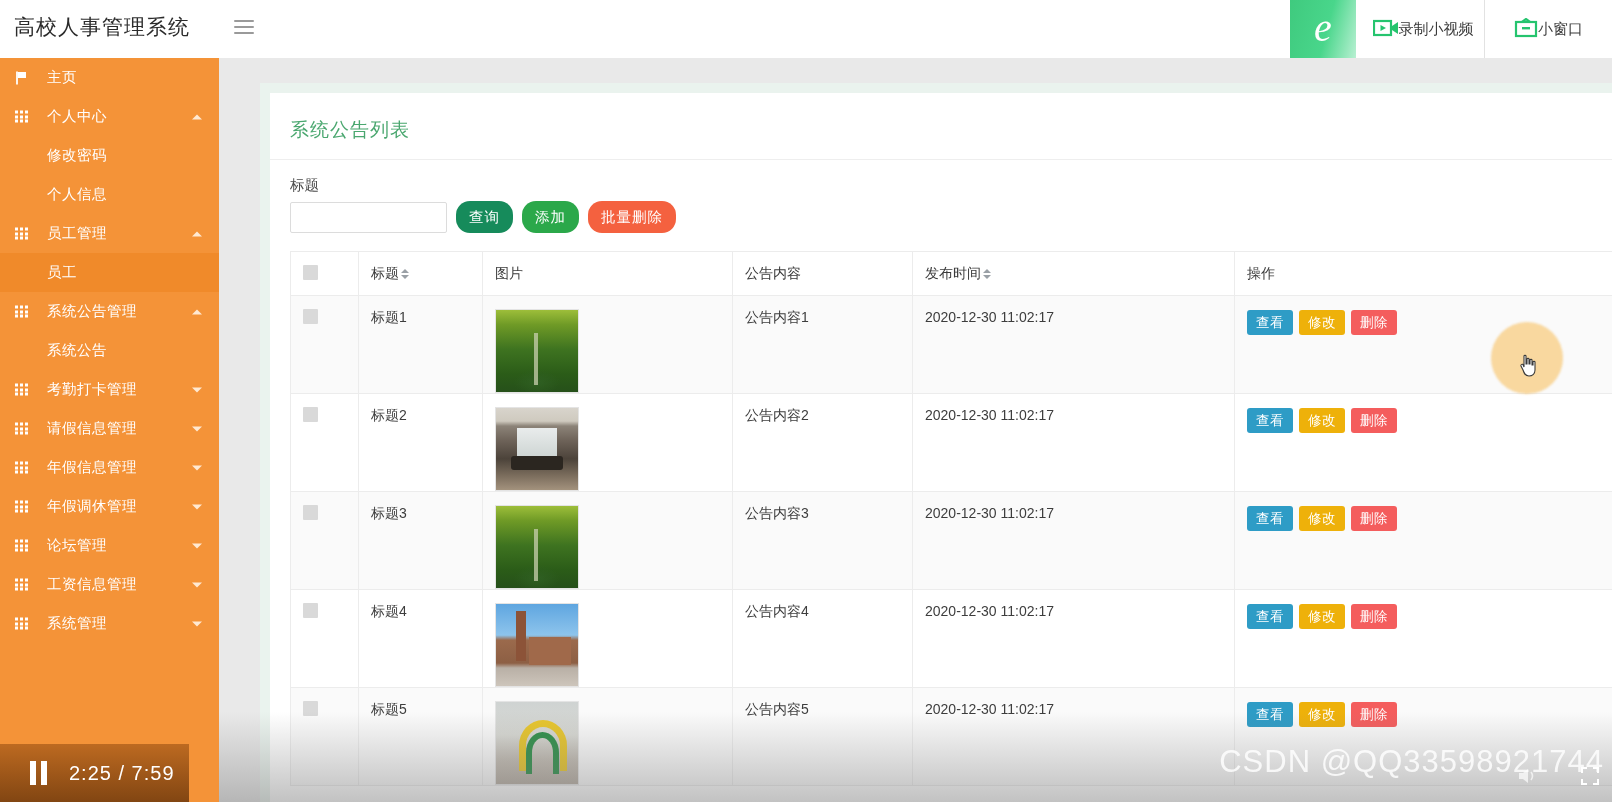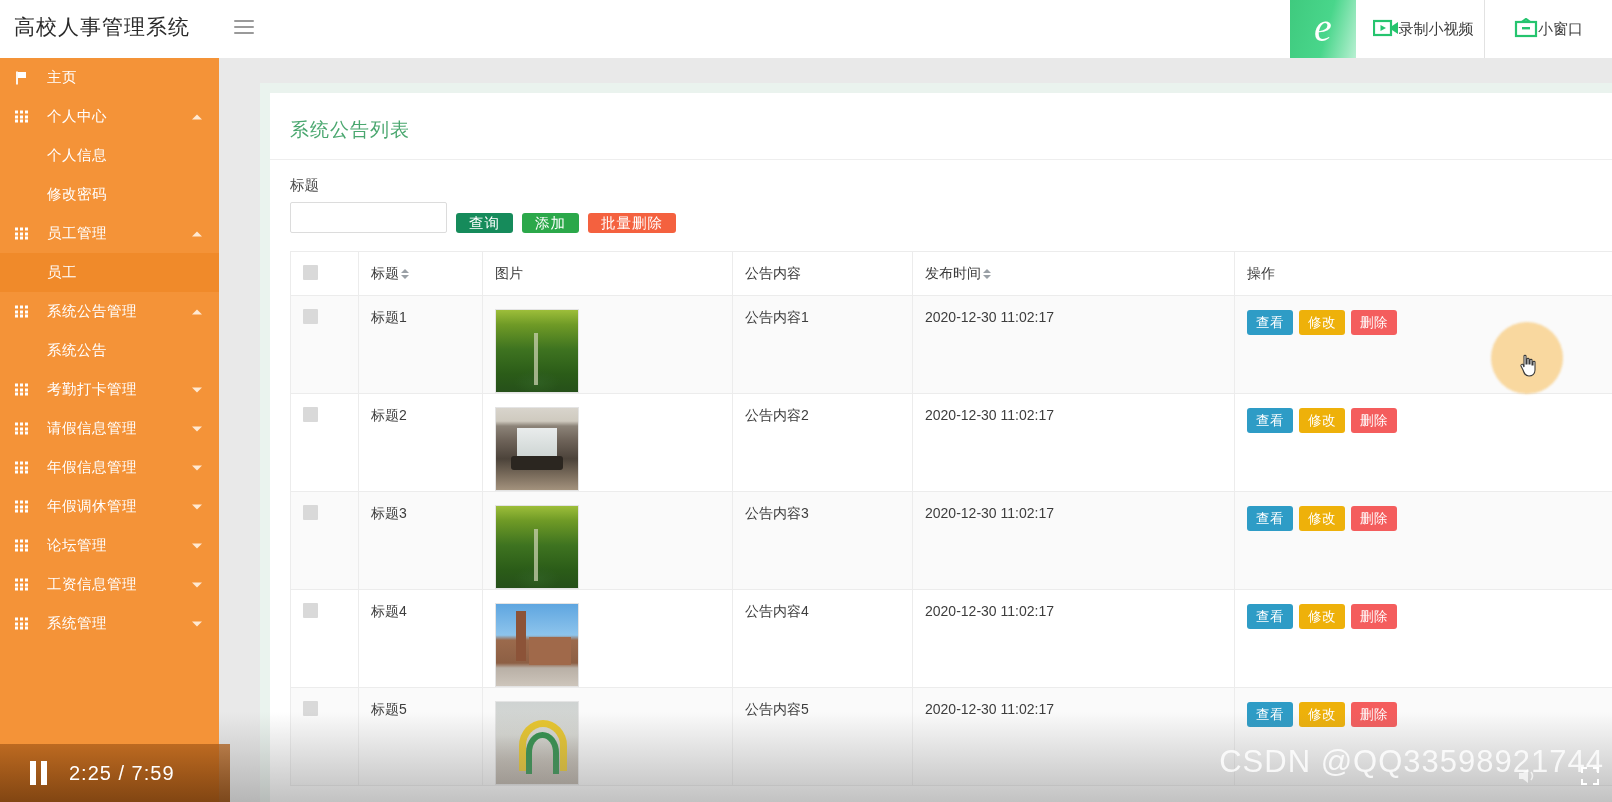--- a/index.html
+++ b/index.html
@@ -102,21 +102,21 @@
   .card-divider { height: 1px; background: #eeeeee; margin: 0 -20px 16px -20px; }
 
   .search-row { display: flex; align-items: flex-end; gap: 9px; padding-bottom: 18px; }
   .field-group { display: flex; flex-direction: column; }
   .field-label { font-size: 14.5px; color: #4a4a4a; margin-bottom: 7px; }
   .field-input {
     width: 157px; height: 31px; border: 1px solid #dcdcdc; background: #ffffff;
     border-radius: 2px; padding: 0 7px; font-size: 14px; color: #333; outline: none;
   }
   .btn {
-    height: 20px; border: none; border-radius: 3px; color: #ffffff;
+    height: 32px; border: none; border-radius: 14px; color: #ffffff;
     font-size: 14.5px; padding: 0 13px; cursor: pointer; letter-spacing: 1px;
     font-family: "Liberation Sans", sans-serif;
   }
   .btn-query { background: #168b5b; }
   .btn-add { background: #2ba84a; }
   .btn-bulk { background: #f4613f; }
 
   
   table.datatable { width: 1360px; border-collapse: collapse; table-layout: fixed; }
   table.datatable th {
@@ -165,21 +165,21 @@
   
   .spotlight {
     position: absolute; left: 1272px; top: 264px; width: 72px; height: 72px;
     border-radius: 50%; background: rgba(247,188,84,.55); z-index: 40; pointer-events: none;
     filter: blur(1px);
   }
   .cursor-hand { position: absolute; left: 1300px; top: 296px; z-index: 41; pointer-events: none; }
 
   
   .player-bar {
-    position: absolute; left: 0; bottom: 0; width: 230px; height: 58px;
+    position: absolute; left: 0; bottom: 0; width: 189px; height: 58px;
     background: linear-gradient(180deg, rgba(170,92,25,.75) 0%, rgba(120,63,15,.92) 100%);
     display: flex; align-items: center; z-index: 50;
   }
   .pause-ico { margin-left: 30px; display: flex; gap: 5px; cursor: pointer; }
   .pause-ico i { display: block; width: 6px; height: 24px; background: #ffffff; }
   .time-text { margin-left: 22px; color: #ffffff; font-size: 20px; letter-spacing: 1px; }
 
   .player-fade {
     position: absolute; left: 219px; bottom: 0; width: 1393px; height: 90px;
     background: linear-gradient(180deg, rgba(120,120,120,0) 0%, rgba(120,120,120,.45) 100%);
@@ -303,24 +303,24 @@
             <i></i>
             <i></i>
             <i></i>
             <i></i>
           </span>
         </span>
         <span class="menu-label">个人中心</span>
         <span class="caret up"></span>
       </div>
       <div class="submenu-item">
+        <span>修改密码</span>
+      </div>
+      <div class="submenu-item">
         <span>个人信息</span>
-      </div>
-      <div class="submenu-item">
-        <span>修改密码</span>
       </div>
       <div class="menu-item top">
         <span class="menu-ico">
           <span class="grid-ico">
             <i></i>
             <i></i>
             <i></i>
             <i></i>
             <i></i>
             <i></i>

